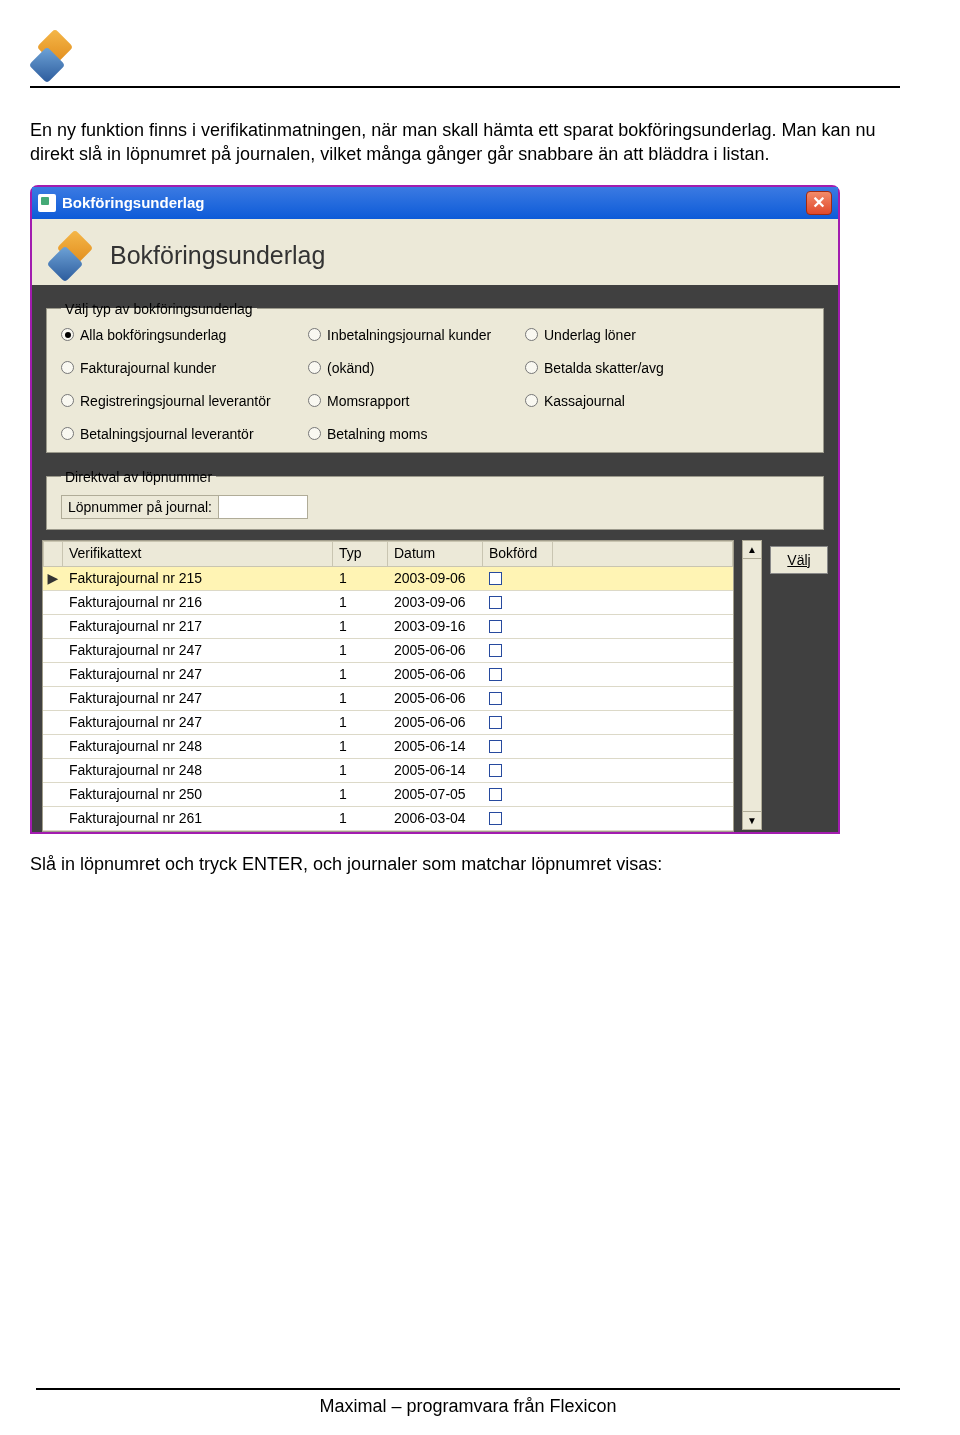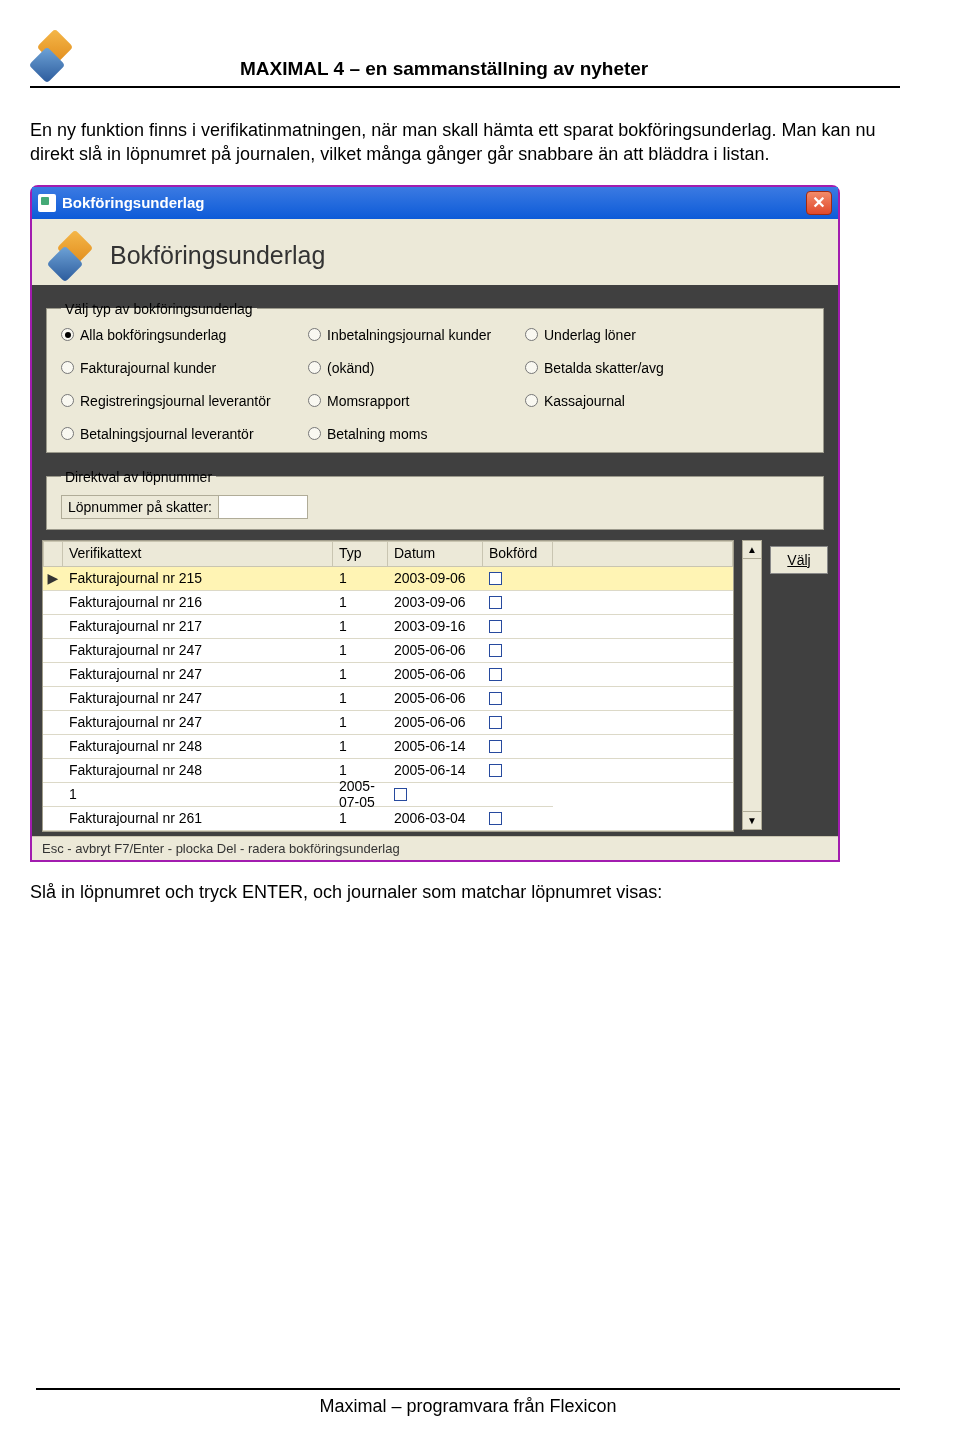--- a/index.html
+++ b/index.html
@@ -170,21 +170,20 @@
 </head>
 <body>
 
 <div class="page">
 
   <div class="doc-header">
     <div class="logo-main">
       <span class="diamond d-orange"></span>
       <span class="diamond d-blue"></span>
     </div>
-    <div class="doc-title">MAXIMAL 4 – en sammanställning av nyheter</div>
   </div>
 
   <p class="body-text">En ny funktion finns i verifikatinmatningen, när man skall hämta ett sparat bokföringsunderlag. Man kan nu direkt slå in löpnumret på journalen, vilket många gånger går snabbare än att bläddra i listan.</p>
 
   <div class="app-window">
 
     <div class="titlebar">
       <span class="tb-icon"></span>
       <span>Bokföringsunderlag</span>
       <span class="spacer"></span>
@@ -251,21 +250,21 @@
             <span class="radio-dot"></span>
             <span>Betalning moms</span>
           </div>
         <div></div>
       </div>
     </fieldset>
 
     <fieldset class="group">
       <legend>Direktval av löpnummer</legend>
       <div class="input-row">
-        <span class="lbl">Löpnummer på skatter:</span>
+        <span class="lbl">Löpnummer på journal:</span>
         <input type="text" value="" style="">
       </div>
     </fieldset>
 
     <div class="table-zone">
       <div class="grid-wrap">
         <div class="grid-hdr">
           <div></div>
           <div>Verifikattext</div>
           <div>Typ</div>
@@ -359,20 +358,21 @@
               <div>Fakturajournal nr 248</div>
               <div>1</div>
               <div>2005-06-14</div>
               <div>
                 <span class="chk"></span>
               </div>
               <div></div>
             </div>
             <div class="row">
               <div class="marker"></div>
+              <div>Fakturajournal nr 250</div>
               <div>1</div>
               <div>2005-07-05</div>
               <div>
                 <span class="chk"></span>
               </div>
               <div></div>
             </div>
             <div class="row">
               <div class="marker"></div>
               <div>Fakturajournal nr 261</div>
@@ -386,20 +386,19 @@
           </div>
       </div>
       <div class="vscroll">
         <div class="arrow">▲</div>
         <div class="track"></div>
         <div class="arrow">▼</div>
       </div>
       <div class="side-btn">Välj</div>
     </div>
 
-    <div class="statusbar">Esc - avbryt    F7/Enter - plocka    Del - radera bokföringsunderlag</div>
   </div>
 
   <p class="body-text">Slå in löpnumret och tryck ENTER, och journaler som matchar löpnumret visas:</p>
 
 </div>
 
 <div class="doc-footer">Maximal – programvara från Flexicon</div>
 
 </body></html>

